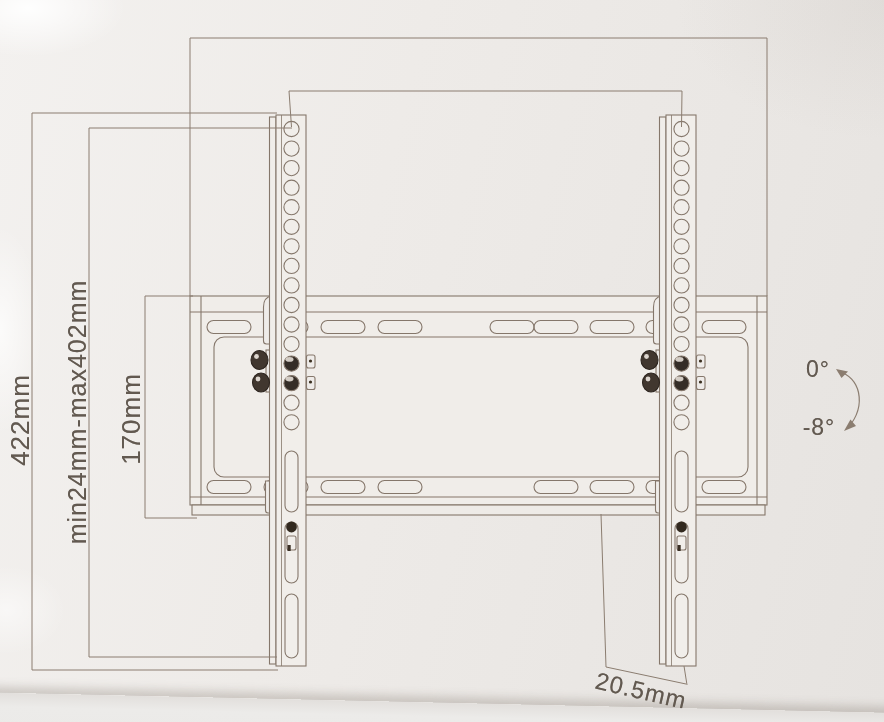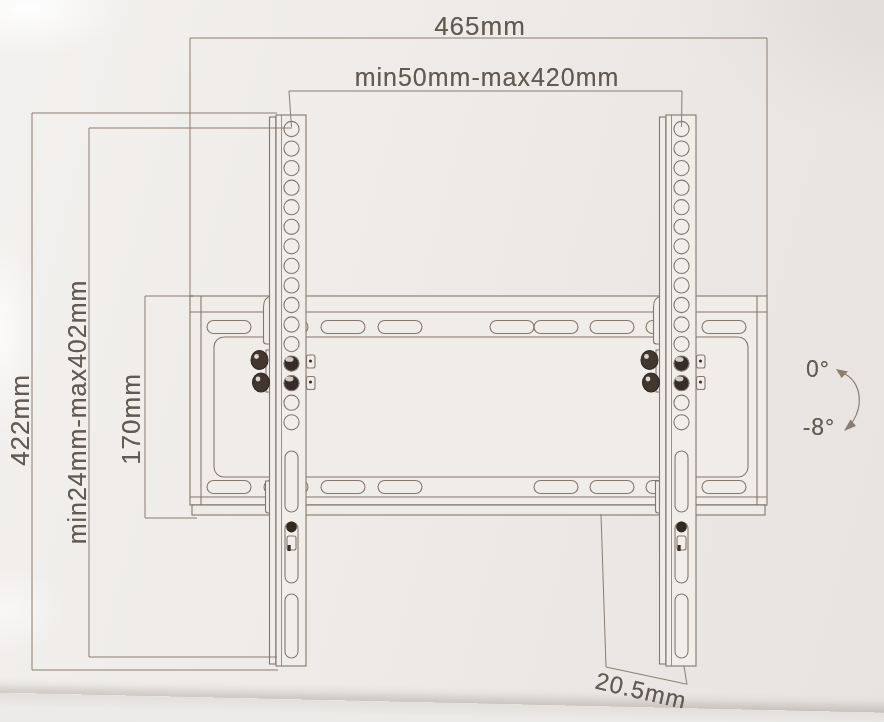--- a/index.html
+++ b/index.html
@@ -137,22 +137,20 @@
       <path d="M601,514 L606,667 L686,684 M684,666 L687,685"></path>
     </g>
 
     <g>
       <path d="M839,372 C859,376 868,404 848,428" stroke="#8b7d70" stroke-width="1.2" fill="none"></path>
       <polygon points="836,369 848,371.5 841.5,378" fill="#8b7d70"></polygon>
       <polygon points="844,431 856,426 850.5,419.5" fill="#8b7d70"></polygon>
     </g>
   </svg>
 
-  <div class="lbl f26" style="left:480px;top:26px;">465mm</div>
-  <div class="lbl f25" style="left:487px;top:77px;">min50mm-max420mm</div>
   <div class="lbl f26 rot" style="left:20px;top:420px;">422mm</div>
   <div class="lbl f25 rot" style="left:77px;top:412px;">min24mm-max402mm</div>
   <div class="lbl f26 rot" style="left:131px;top:419px;">170mm</div>
   <div class="lbl f23" style="left:818px;top:369px;">0°</div>
   <div class="lbl f23" style="left:819px;top:427px;">-8°</div>
   <div class="lbl f24 tilt" style="left:641px;top:691px;">20.5mm</div>
 
   <div id="table-band"></div>
 </div>
 

